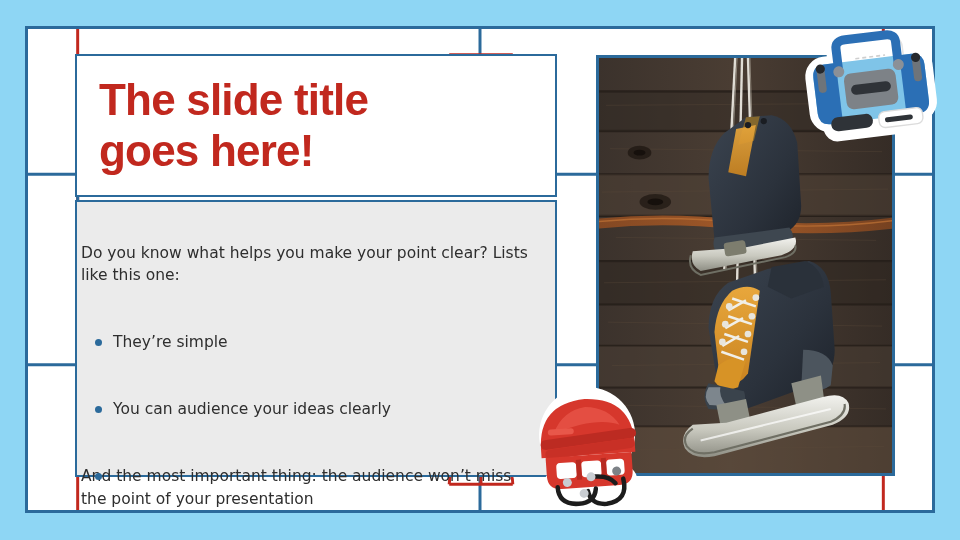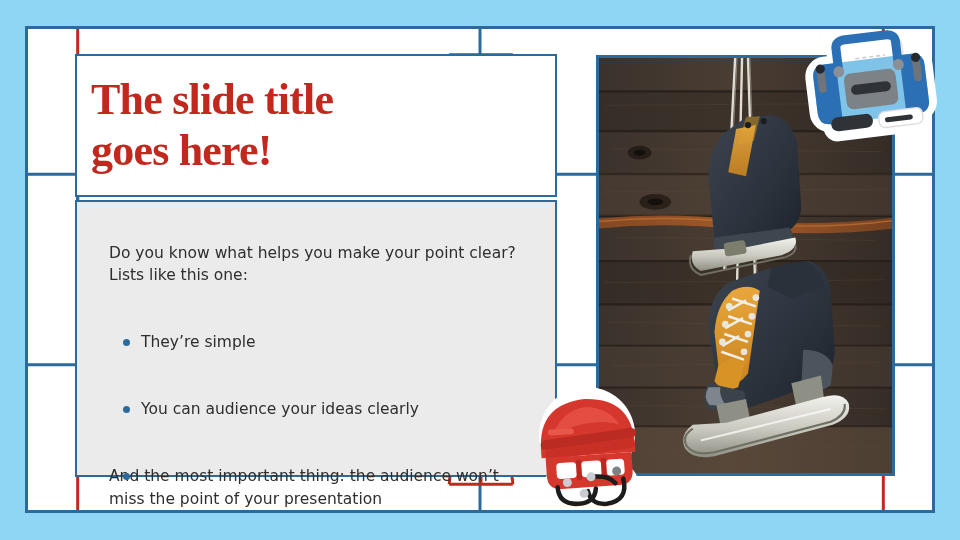--- a/index.html
+++ b/index.html
@@ -51,40 +51,40 @@
     height: 143px;
     background: #ffffff;
     border: 2px solid #2b6a9b;
     box-sizing: border-box;
     display: flex;
     align-items: center;
     padding-left: 14px;
   }
   .title-text {
     color: #c1281e;
-    font-family: Liberation Serif, serif;
+    font-family: Liberation Sans, sans-serif;
     font-weight: bold;
     font-size: 44px;
     line-height: 1.14;
     letter-spacing: -0.8px;
-    margin: 0;
+    margin: 8px;
     white-space: pre-line;
   }
 
   
   .body-card {
     position: absolute;
     left: 75px;
     top: 200px;
     width: 482px;
     height: 277px;
     background: #ebebeb;
     border: 2px solid #2b6a9b;
     box-sizing: border-box;
-    padding: 40px 26px 0 32px;
+    padding: 40px 26px 0 4px;
   }
   .body-card p {
     margin: 0;
     color: #2e2e2e;
     font-size: 15.5px;
     line-height: 1.45;
     font-family: "DejaVu Sans", sans-serif;
   }
   .body-list {
     list-style: none;

